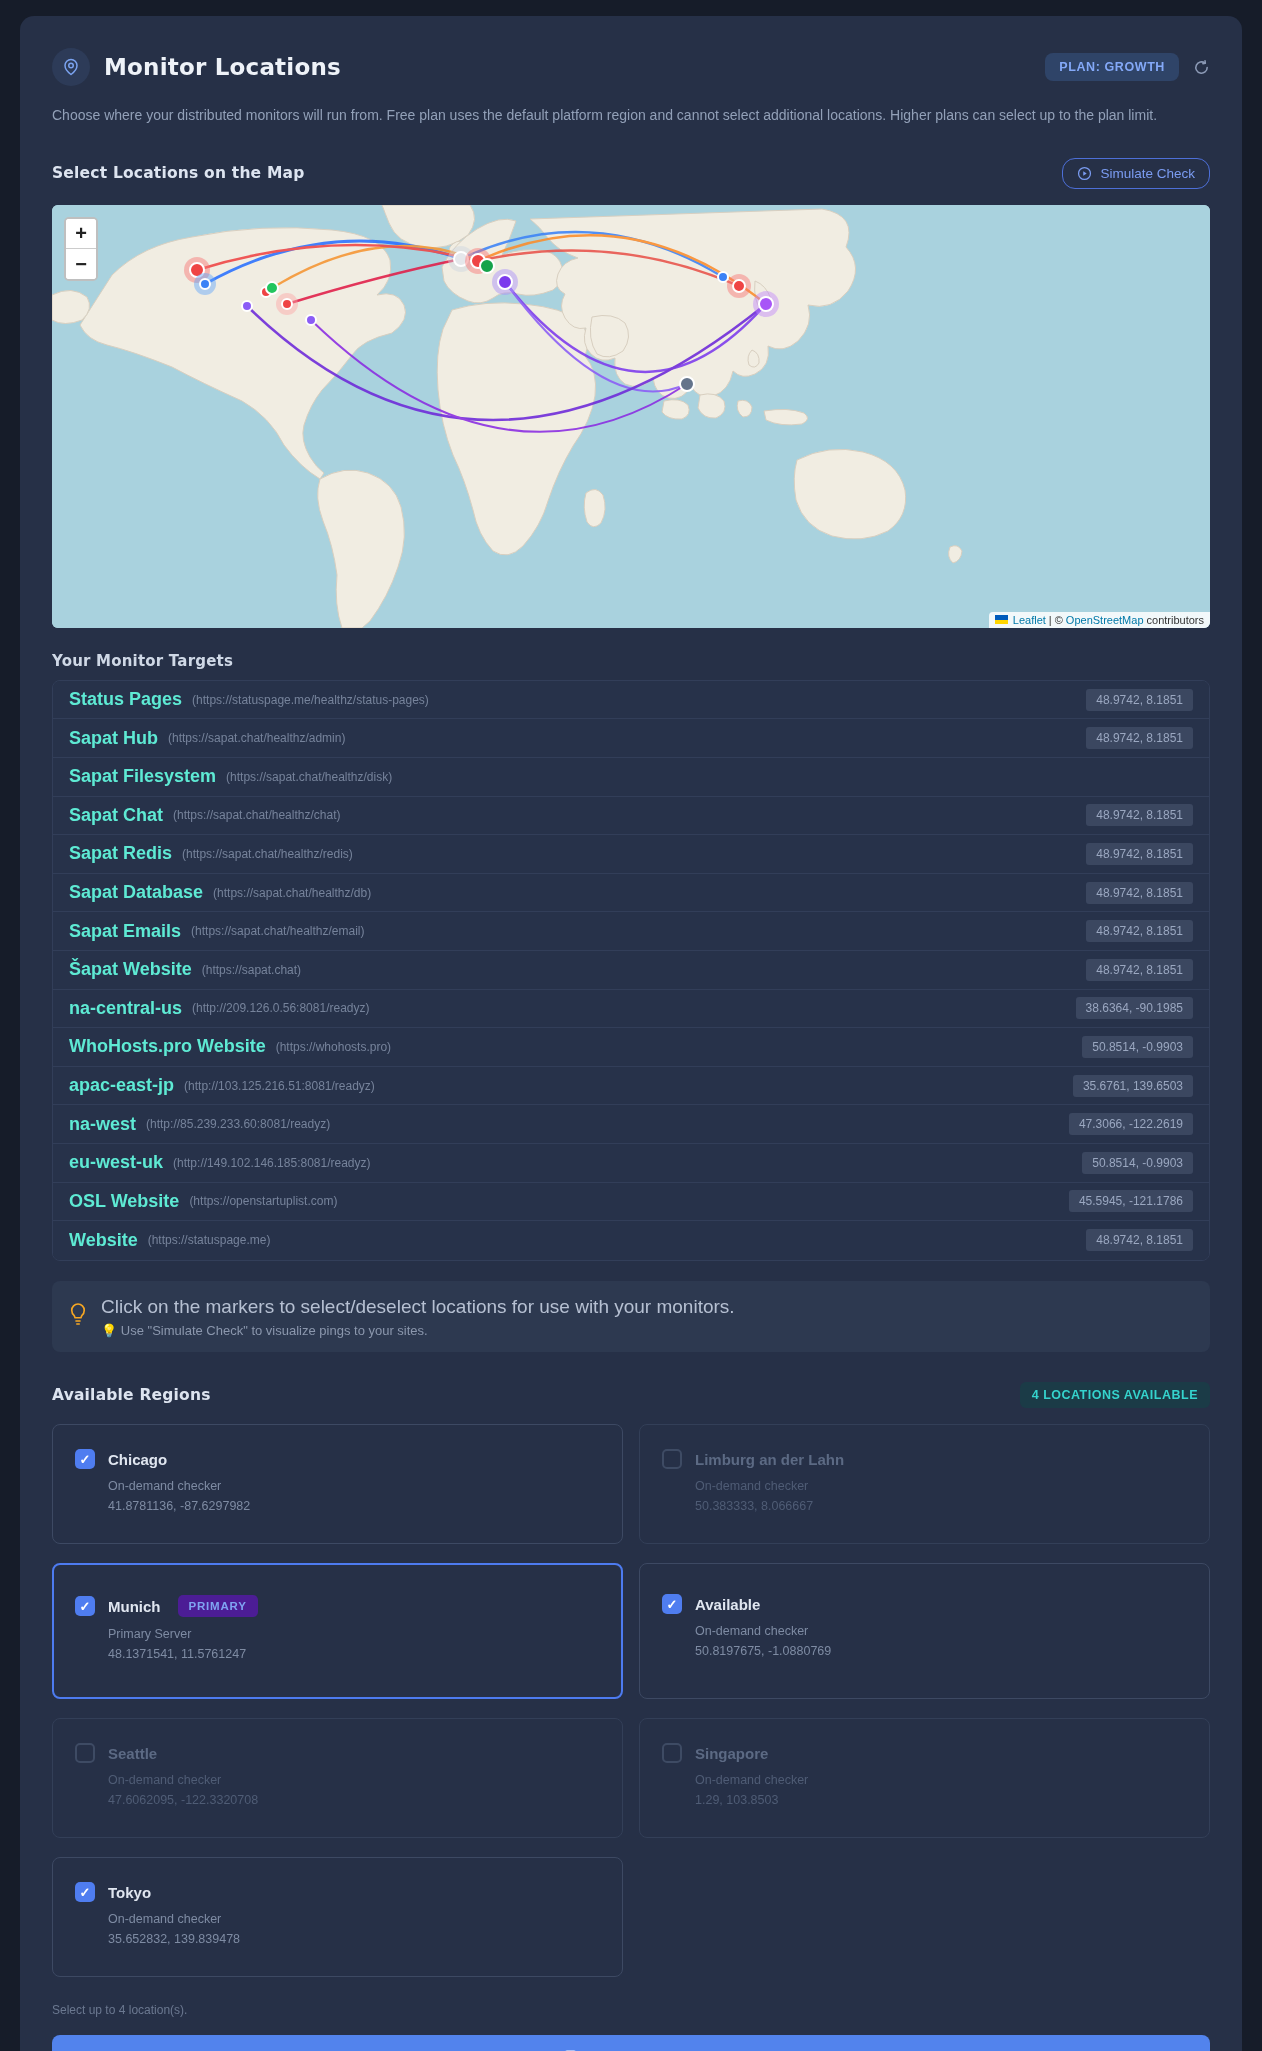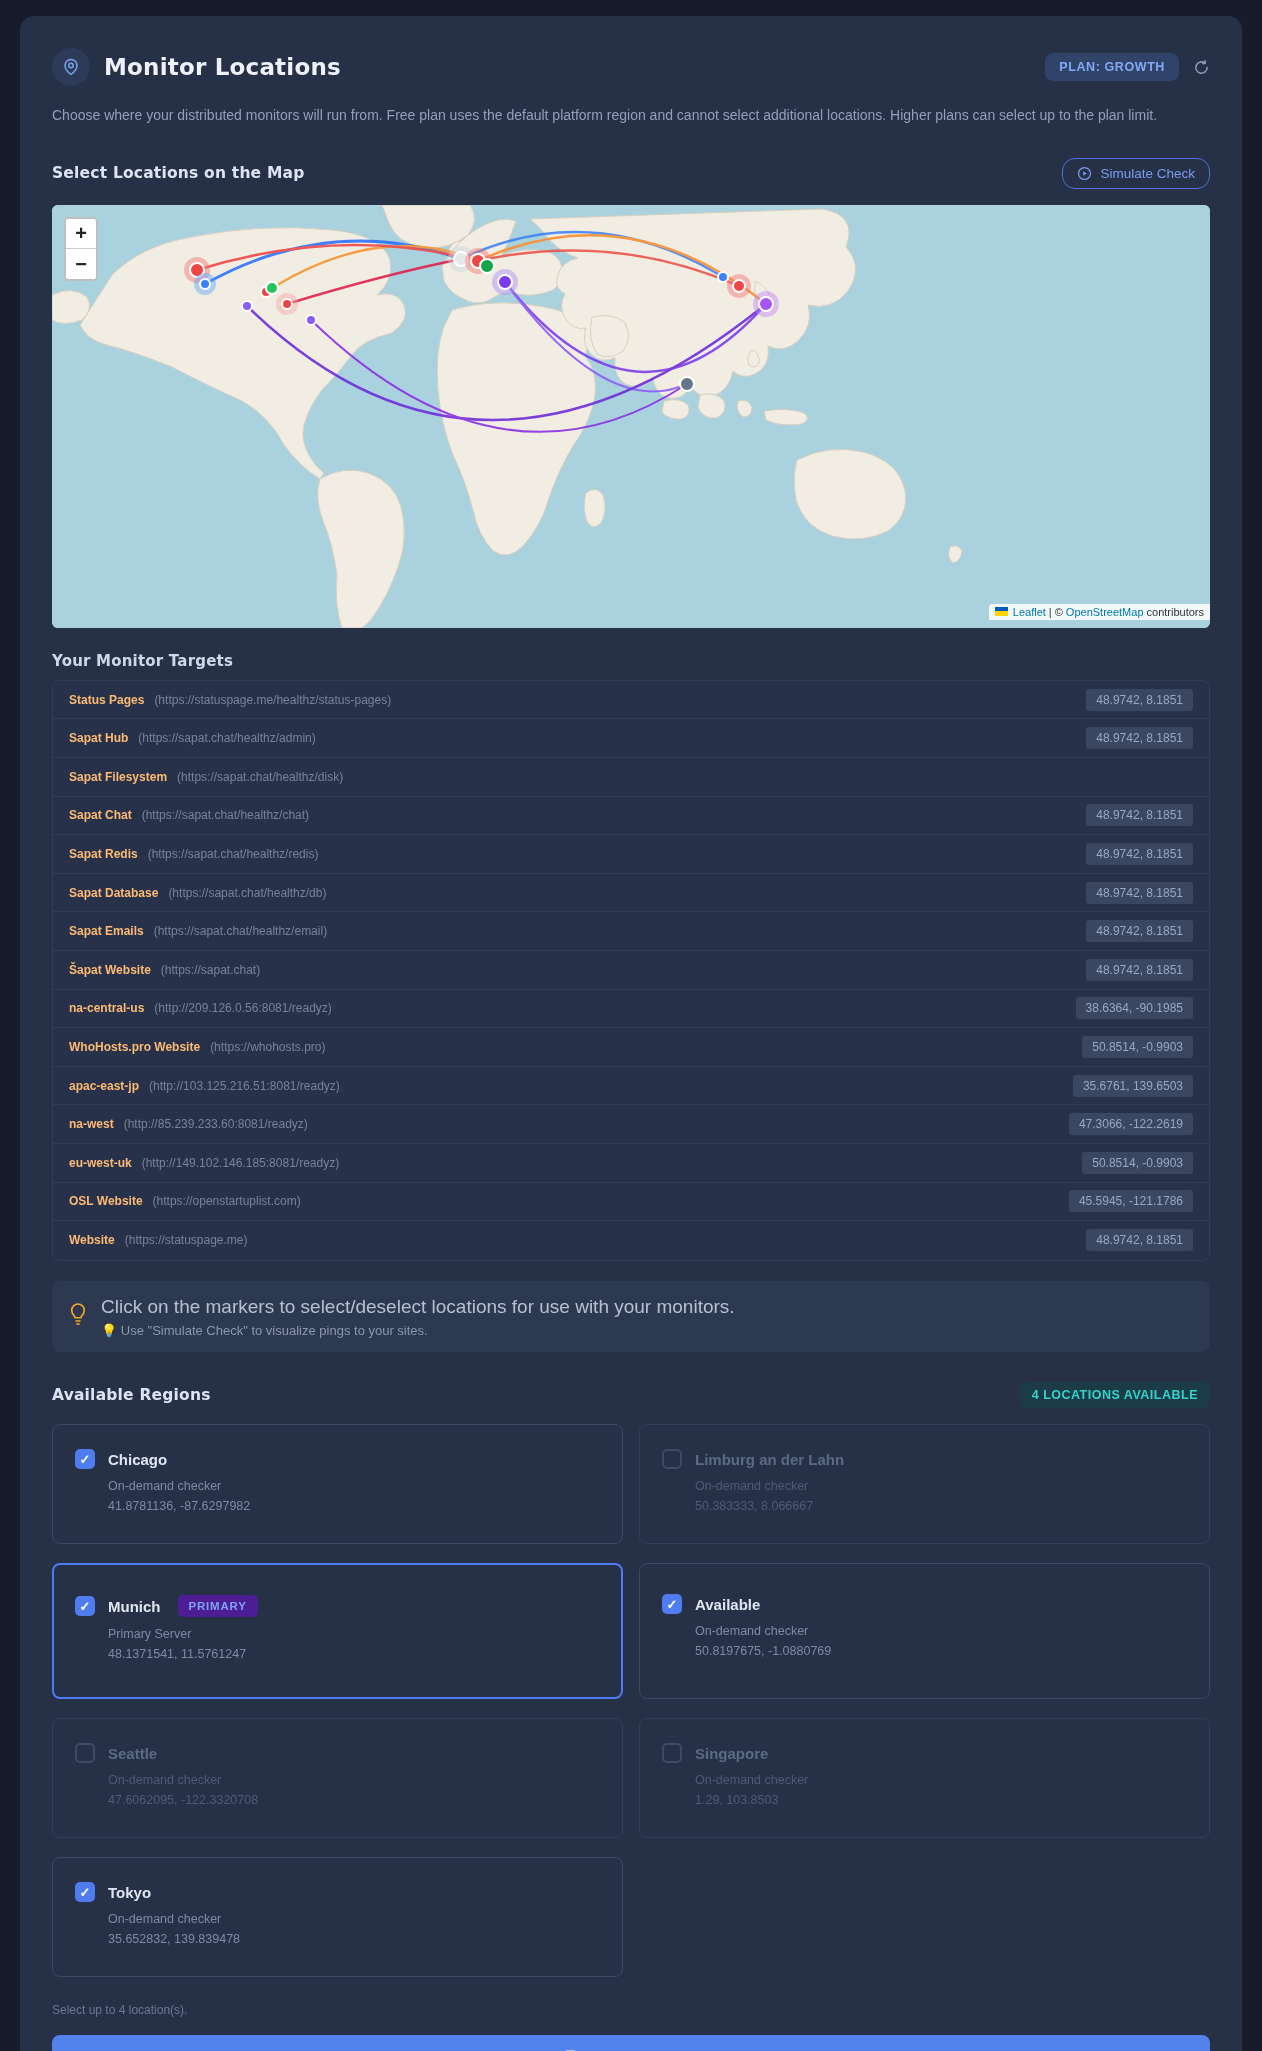--- a/index.html
+++ b/index.html
@@ -22,30 +22,30 @@
   .section-row { display:flex; justify-content:space-between; align-items:center; margin-top:30px; }
   h2 { font-family:"DejaVu Sans", sans-serif; font-size:15.5px; font-weight:700; color:#dde4f0; letter-spacing:.2px; }
   .simulate-btn { display:flex; align-items:center; gap:8px; background:transparent; border:1px solid #4d6fd8; color:#7b9cf2; font-size:13.5px; padding:7px 14px; border-radius:13px; cursor:pointer; font-family:inherit; }
 
   
   .map { position:relative; margin-top:16px; height:423px; border-radius:6px; overflow:hidden; background:#a9d2de; }
   .map-svg { position:absolute; inset:0; width:100%; height:100%; display:block; }
   .zoom-ctl { position:absolute; top:12px; left:12px; width:34px; background:#fff; border:2px solid rgba(0,0,0,.25); border-radius:5px; overflow:hidden; }
   .zoom-ctl button { display:block; width:100%; height:30px; background:#fff; border:none; font-size:20px; font-weight:700; color:#222; cursor:pointer; line-height:1; }
   .zoom-ctl button:first-child { border-bottom:1px solid #ccc; }
-  .attribution { position:absolute; right:0; bottom:8px; background:rgba(255,255,255,.85); font-size:11px; color:#333; padding:2px 6px 2px 6px; display:flex; align-items:center; gap:3px; border-top-left-radius:4px; }
+  .attribution { position:absolute; right:0; bottom:0; background:rgba(255,255,255,.85); font-size:11px; color:#333; padding:2px 6px 2px 6px; display:flex; align-items:center; gap:3px; border-top-left-radius:4px; }
   .attribution a { color:#0078a8; text-decoration:none; }
   .flag { display:inline-block; width:13px; height:9px; background:linear-gradient(#005bbb 50%, #ffd500 50%); margin-right:2px; }
 
   
   .targets-title { font-family:"DejaVu Sans", sans-serif; font-size:15px; font-weight:700; color:#cfd8e6; margin-top:24px; letter-spacing:.2px; }
   .targets-list { margin-top:10px; border:1px solid #323e59; border-radius:8px; overflow:hidden; }
   .target-row { display:flex; align-items:center; padding:0 16px; height:38.6px; border-bottom:1px solid #323e59; background:#27324a; }
   .target-row:last-child { border-bottom:none; }
-  .t-name { color:#fdba74; font-size:12px; font-weight:700; white-space:nowrap; }
+  .t-name { color:#5eead4; font-size:18px; font-weight:700; white-space:nowrap; }
   .t-url { color:#76839b; font-size:12px; margin-left:10px; white-space:nowrap; flex:1; }
   .t-coords { background:#3b4760; color:#9aa7c0; font-size:12px; padding:4px 10px; border-radius:3px; white-space:nowrap; }
 
   
   .tip { margin-top:20px; background:#2d3950; border-radius:8px; padding:11px 16px; display:flex; align-items:center; gap:13px; }
   .tip-line1 { color:#b6c0d2; font-size:19px; line-height:1.55; }
   .tip-line2 { color:#8b97ad; font-size:13px; line-height:1.55; }
 
   
   .avail-badge { background:#1b3b47; color:#35d3cd; font-size:12.5px; font-weight:700; letter-spacing:.5px; padding:6px 12px; border-radius:6px; }

